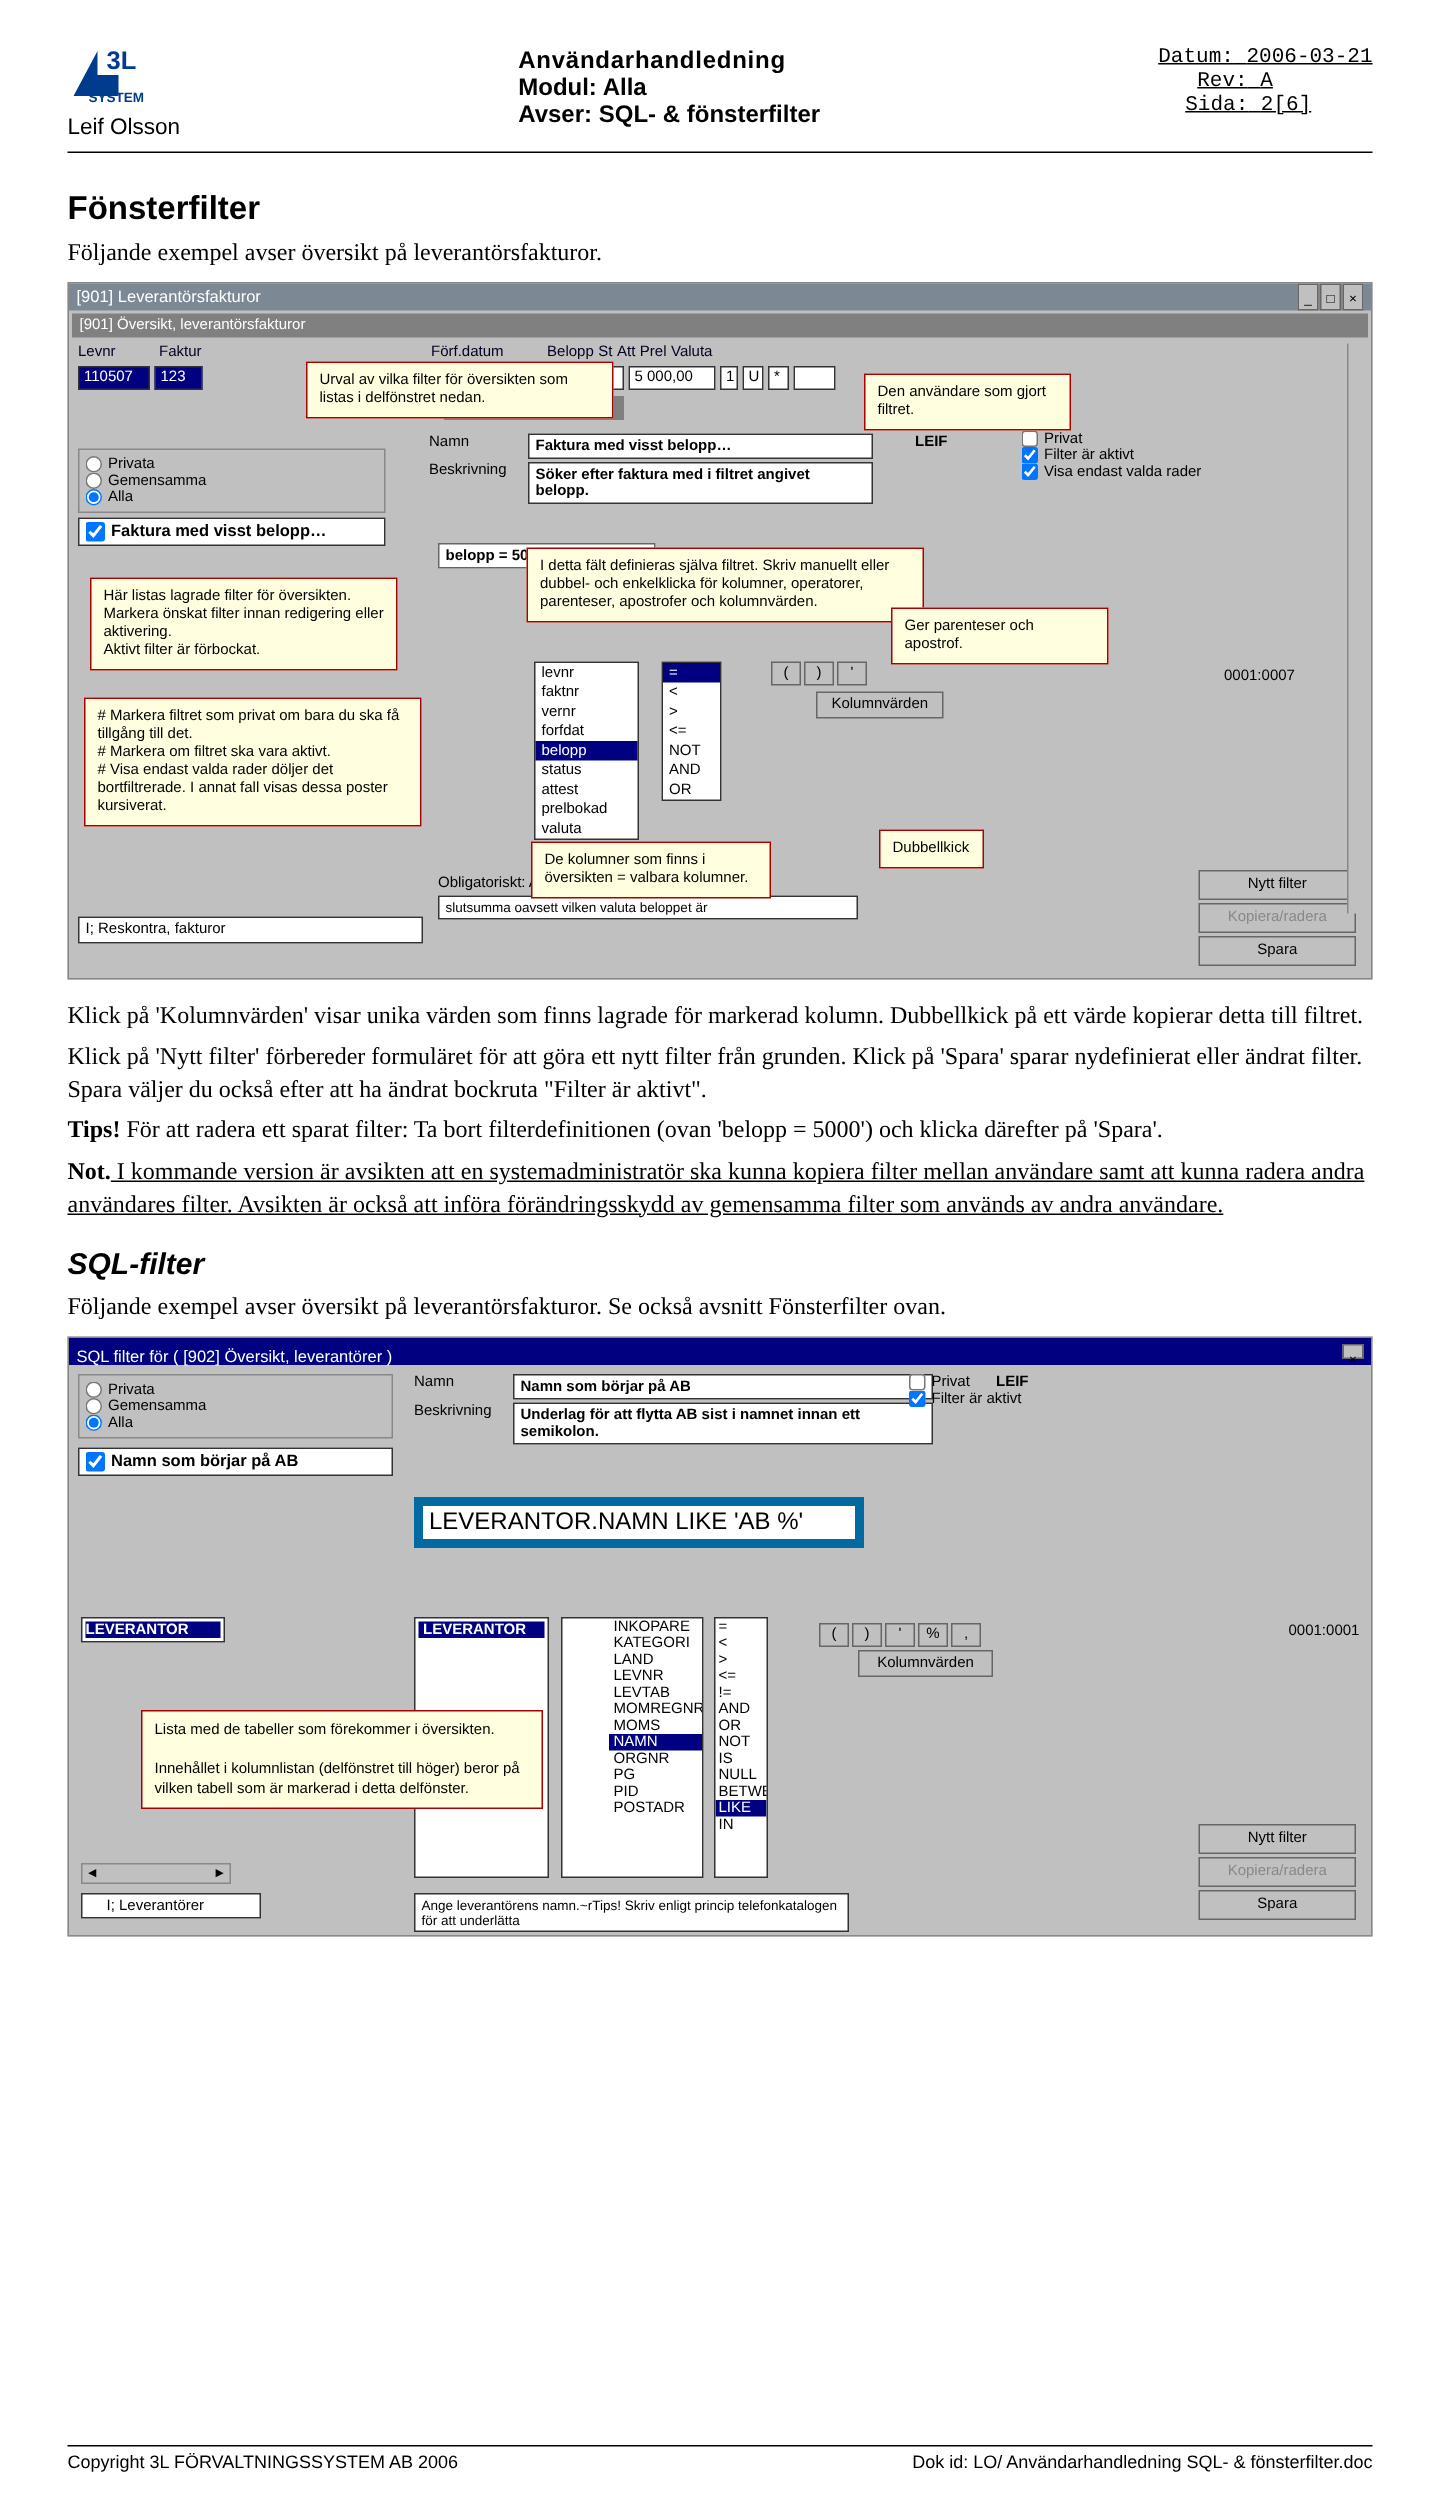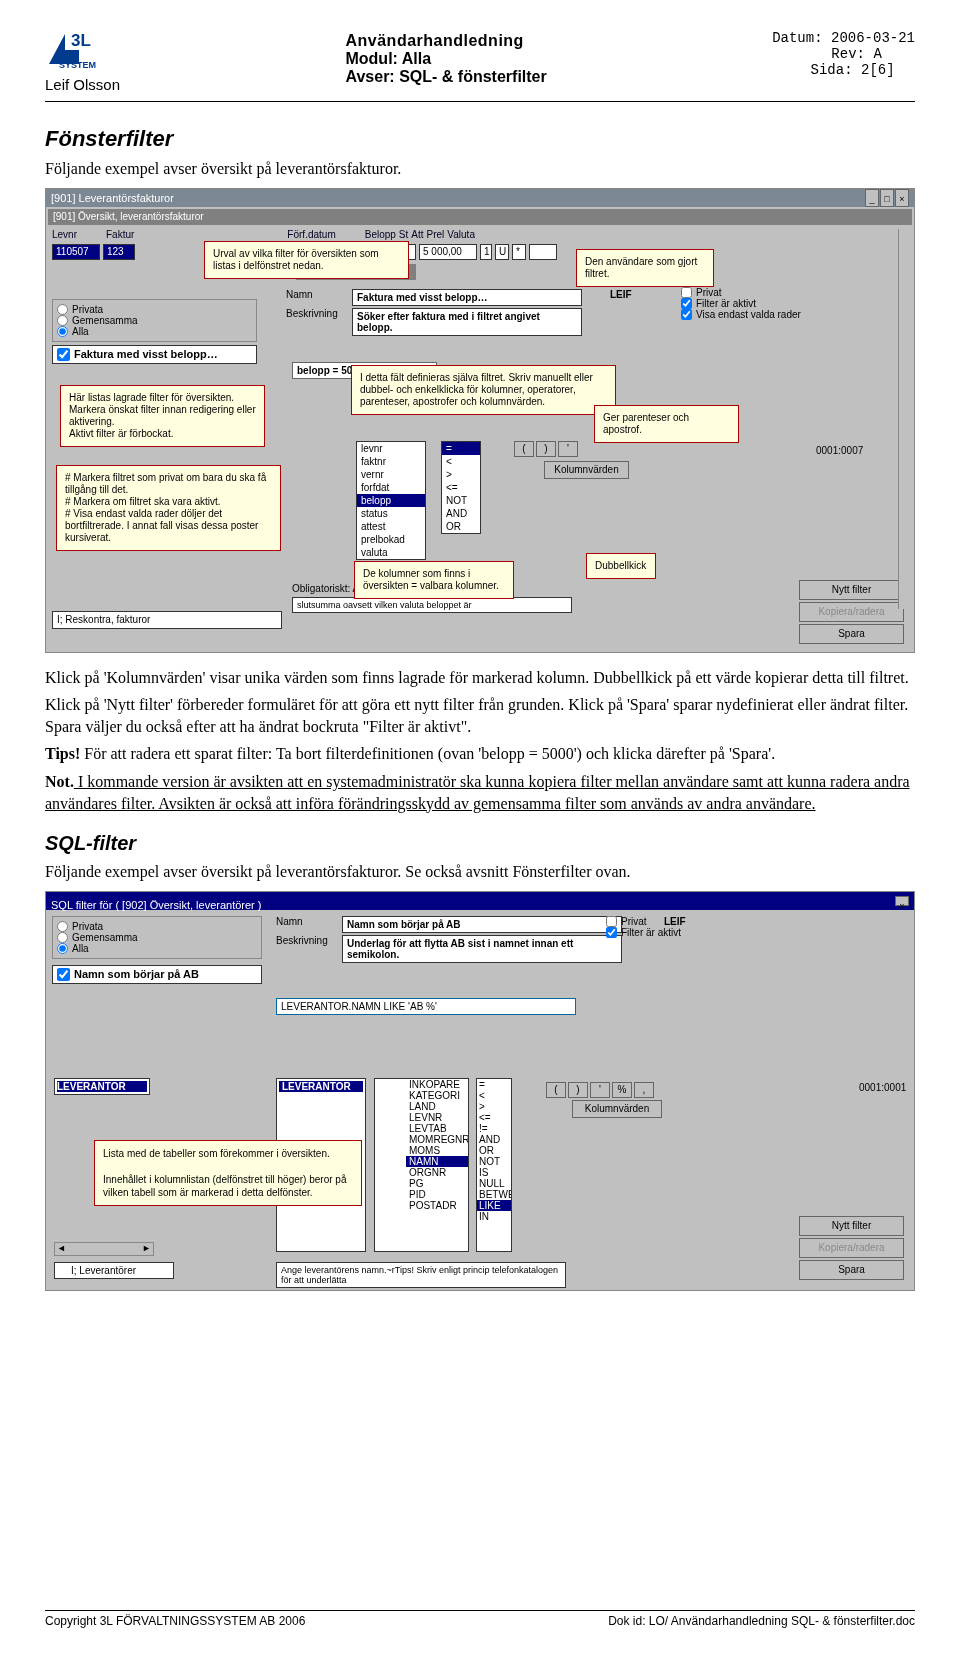--- a/index.html
+++ b/index.html
@@ -12,25 +12,25 @@
     font-size: 14px;
     padding: 30px 45px;
   }
   .header-row { display: flex; justify-content: space-between; align-items: flex-start; margin-bottom: 8px; }
   .header-left { display: flex; flex-direction: column; }
   .logo-area { display: flex; align-items: center; gap: 8px; color: #003b8e; font-weight: bold; }
   .logo-svg { width: 64px; height: 40px; }
   .header-center { text-align: left; margin-top: 2px; }
   .header-center h1 { font-size: 16px; font-weight: bold; letter-spacing: 0.5px; }
   .header-center div { font-size: 16px; font-weight: bold; }
-  .header-right { text-align: center; font-size: 14px; font-family: 'Courier New', monospace; }
+  .header-right { text-align: left; font-size: 14px; font-family: 'Courier New', monospace; text-decoration: underline; }
   .author-name { font-size: 15px; margin-top: 6px; }
   hr.thick { border: none; border-top: 1.5px solid #000; margin-top: 4px; margin-bottom: 16px; }
   
-  h2.section-fonster { font-family: Arial; font-size: 22px; font-style: italic; font-weight: bold; margin-top: 24px; margin-bottom: 4px; }
+  h2.section-fonster { font-family: Arial; font-size: 22px; font-weight: bold; margin-top: 24px; margin-bottom: 4px; }
   h2.section-sql { font-family: Arial; font-size: 20px; font-style: italic; font-weight: bold; margin-top: 18px; margin-bottom: 4px; }
   p.body { font-family: Georgia, 'Times New Roman', serif; font-size: 16px; margin: 6px 0; line-height: 1.35; }
   .underline { text-decoration: underline; }
   
   
   .shot1 { width: 870px; height: 465px; background:#c0c0c0; border:1px solid #888; position:relative; margin-top:8px; font-size:11px; font-family:'MS Sans Serif', Arial, sans-serif; overflow:hidden; }
   .titlebar1 { background:#7c8894; color:#fff; height:18px; line-height:18px; padding:0 5px; display:flex; justify-content:space-between; }
   .titlebar1 .x { background:#c0c0c0; color:#000; width:14px; text-align:center; font-size:9px; border:1px solid #666; }
   .subbar { background:#808080; color:#fff; height:16px; line-height:16px; padding:0 5px; margin:2px; font-size:10px; }
   
@@ -87,21 +87,21 @@
   
   
   .shot2 { width:870px; height:400px; background:#c0c0c0; border:1px solid #888; position:relative; margin-top:8px; font-size:11px; font-family:'MS Sans Serif',Arial,sans-serif; overflow:hidden;}
   .titlebar2 { background:#000080; color:#fff; height:18px; line-height:18px; padding:4px 5px; display:flex; justify-content:space-between;}
   .titlebar2 .x { background:#c0c0c0; color:#000; width:14px; text-align:center; font-size:9px; border:1px solid #666;}
   .shot2 .left2 { position:absolute; left:6px; top:24px; width:210px; }
   .shot2 .namn-sel { background:#fff; border:1px solid #333; padding:2px 4px; display:flex; gap:4px; font-weight:bold; margin-top:6px;}
   .shot2 .center2 { position:absolute; left:230px; top:24px; width:622px; }
   .shot2 .list-lev { position:absolute; left:8px; top:186px; width:96px; background:#fff; border:1px solid #333; font-size:10px; padding:2px; font-weight:bold;}
   .shot2 .list-lev .sel { background:#000080; color:#fff; }
-  .lev-namn { position:absolute; left:230px; top:106px; width:300px; background:#fff; border:1px solid #0369a1; padding:2px 4px; font-size:10px;}
+  .lev-namn { position:absolute; left:230px; top:106px; width:300px; background:#fff; border:6px solid #0369a1; padding:2px 4px; font-size:16px;}
   .list-lev2 { position:absolute; left:230px; top:186px; width:90px; background:#fff; border:1px solid #333; font-size:10px; height:174px; overflow:hidden;}
   .list-lev2 div { padding:0 3px; font-weight:bold;}
   .list-lev2 .sel { background:#000080; color:#fff; }
   .list-cols2 { position:absolute; left:328px; top:186px; width:95px; background:#fff; border:1px solid #333; font-size:10px; height:174px; overflow:hidden;}
   .list-cols2 div { padding:0 3px;margin-left:31px;}
   .list-cols2 .sel { background:#000080; color:#fff; }
   .list-ops2 { position:absolute; left:430px; top:186px; width:36px; background:#fff; border:1px solid #333; font-size:10px; height:174px; overflow:hidden;}
   .list-ops2 div { padding:0 2px; }
   .list-ops2 .sel { background:#000080; color:#fff; }
   .paren2 { position:absolute; left:500px; top:190px; display:flex; gap:2px; }
@@ -111,21 +111,21 @@
   .callout2 { position:absolute; left:48px; top:248px; width:268px; background:#ffffe0; border:1px solid #aa0000; padding:6px 8px; font-size:10px; line-height:1.3;}
   .btnset2 { position:absolute; right:10px; bottom:10px; display:flex; flex-direction:column; gap:2px;}
   .btnset2 .btn { background:#c0c0c0; border:1px solid #666; height:20px; width:105px; font-size:10px; text-align:center; line-height:18px;}
   .btnset2 .btn.dis { color:#888; }
   .bot2a { position:absolute; left:8px; top:370px; width:120px; background:#fff; border:1px solid #333; padding:2px 16px; font-size:10px;}
   .bot2b { position:absolute; left:230px; top:370px; width:290px; background:#fff; border:1px solid #333; padding:2px 4px; font-size:9px;}
   .hscroll { position:absolute; left:8px; top:350px; width:100px; height:14px; background:#c0c0c0; border:1px solid #888; display:flex; justify-content:space-between;}
   .hscroll span { font-size:9px; padding:0 2px;}
   .right-checks2 { position:absolute; left:560px; top:24px; font-size:10px;}
   
-  .footer-row { position:absolute; bottom:40px; left:45px; right:45px; display:flex; justify-content:space-between; font-size:12px; padding-top:4px; }
+  .footer-row { position:absolute; bottom:20px; left:45px; right:45px; display:flex; justify-content:space-between; font-size:12px; padding-top:4px; }
   .footer-row hr { position:absolute; top:-4px; left:0; right:0;}
   .smallcap { font-variant: small-caps; }
 </style>
 </head>
 <body>
 
 <div class="header-row">
   <div class="header-left">
     <div class="logo-area">
       <svg class="logo-svg" viewBox="0 0 64 40">

